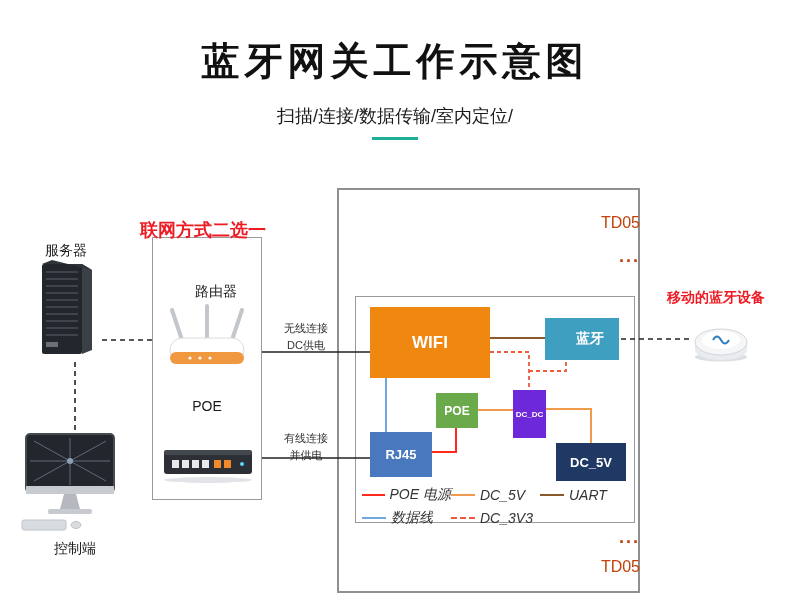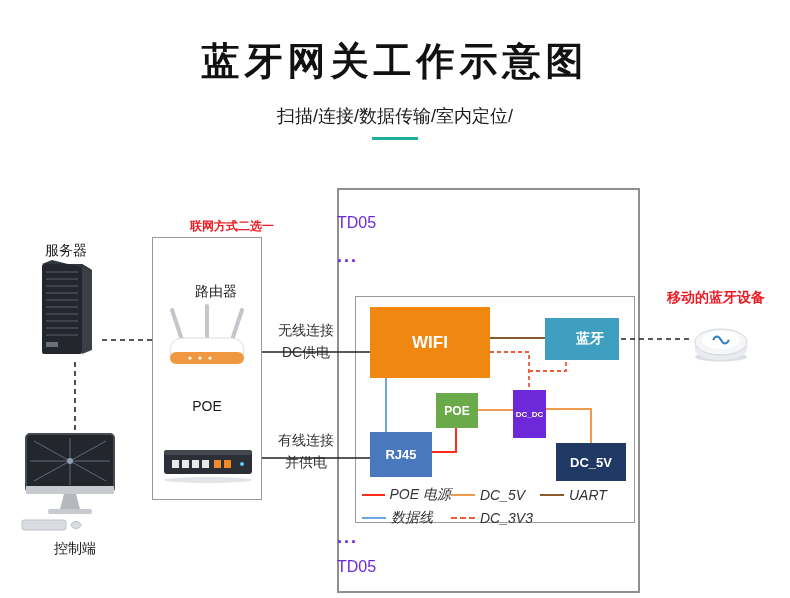--- a/index.html
+++ b/index.html
@@ -6,28 +6,28 @@
   body { background:#ffffff; font-family:"Liberation Sans","DejaVu Sans",sans-serif; }
   .page { position:relative; width:790px; height:598px; background:#fff; overflow:hidden; }
   .abs { position:absolute; }
 
   .page-title { left:0; top:36px; width:100%; text-align:center; font-size:38px; font-weight:bold; color:#111; letter-spacing:5px; z-index:2; }
   .page-subtitle { left:0; top:104px; width:100%; text-align:center; font-size:18px; color:#1a1a1a; z-index:2; }
   .underline { left:50%; top:137px; width:46px; height:3px; background:#1fae9a; transform:translateX(-50%); z-index:2; }
 
   .red-heading { color:#ed1c24; font-weight:bold; z-index:2; }
   .gw-heading { left:337px; top:160px; width:303px; text-align:center; font-size:16px; }
-  .choice-heading { left:140px; top:218px; width:134px; text-align:right; font-size:12px; }
+  .choice-heading { left:140px; top:218px; width:134px; text-align:left; font-size:18px; }
   .mobile-heading { left:654px; top:289px; width:124px; text-align:center; font-size:14px; }
 
   .big-box { left:337px; top:188px; width:303px; height:405px; border:2px solid #8f8f8f; z-index:1; }
   .inner-box { left:355px; top:296px; width:280px; height:227px; border:1px solid #9a9a9a; z-index:1; }
   .left-box { left:152px; top:237px; width:110px; height:263px; border:1px solid #9a9a9a; z-index:1; }
 
-  .center-text { text-align:left; color:#6d28d9; z-index:2; }
+  .center-text { text-align:right; color:#c2410c; z-index:2; }
   .td05-top { left:337px; top:214px; width:303px; font-size:16px; }
   .dots-top { left:337px; top:246px; width:303px; font-size:18px; font-weight:bold; letter-spacing:2px; }
   .dots-bottom { left:337px; top:527px; width:303px; font-size:18px; font-weight:bold; letter-spacing:2px; }
   .td05-bottom { left:337px; top:558px; width:303px; font-size:16px; }
 
   .comp { position:absolute; display:flex; align-items:center; justify-content:center; color:#fff; font-weight:bold; z-index:2; }
   .wifi  { left:370px; top:307px; width:120px; height:71px; background:#ef8711; font-size:17px; }
   .bt    { left:545px; top:318px; width:74px;  height:42px; background:#3f9fc0; font-size:14px;padding-left:16px; }
   .poeb  { left:436px; top:393px; width:42px;  height:35px; background:#6aaa4a; font-size:12px; }
   .dcdc  { left:513px; top:390px; width:33px;  height:48px; background:#6d28d9; font-size:8px; }
@@ -40,21 +40,21 @@
   .lg-item { display:flex; align-items:center; width:89px; }
   .lg-line { width:24px; height:0; margin-right:5px; display:inline-block; }
   .lg-label { font-size:14px; color:#333; white-space:nowrap;font-style:italic; }
 
   .side-label { text-align:center; font-size:14px; color:#1a1a1a; z-index:2; }
   .server-label { left:28px; top:242px; width:76px; }
   .controller-label { left:33px; top:540px; width:84px; }
   .router-label { left:152px; top:283px; width:128px; }
   .poesw-label { left:152px; top:398px; width:110px; }
 
-  .conn-note { position:absolute; width:58px; text-align:center; font-size:14px; color:#333; line-height:1.55; z-index:2; }
+  .conn-note { position:absolute; width:58px; text-align:center; font-size:11px; color:#333; line-height:1.55; z-index:2; }
   .wireless-note { left:277px; top:320px; }
   .wired-note { left:277px; top:430px; }
 
   .img { position:absolute; z-index:2; }
   .server-img   { left:28px;  top:258px; width:76px;  height:104px; }
   .router-img   { left:166px; top:302px; width:82px;  height:70px; }
   .poesw-img    { left:162px; top:440px; width:92px;  height:44px; }
   .computer-img { left:20px;  top:432px; width:100px; height:104px; }
   .beacon-img   { left:692px; top:314px; width:58px;  height:50px; }
 

